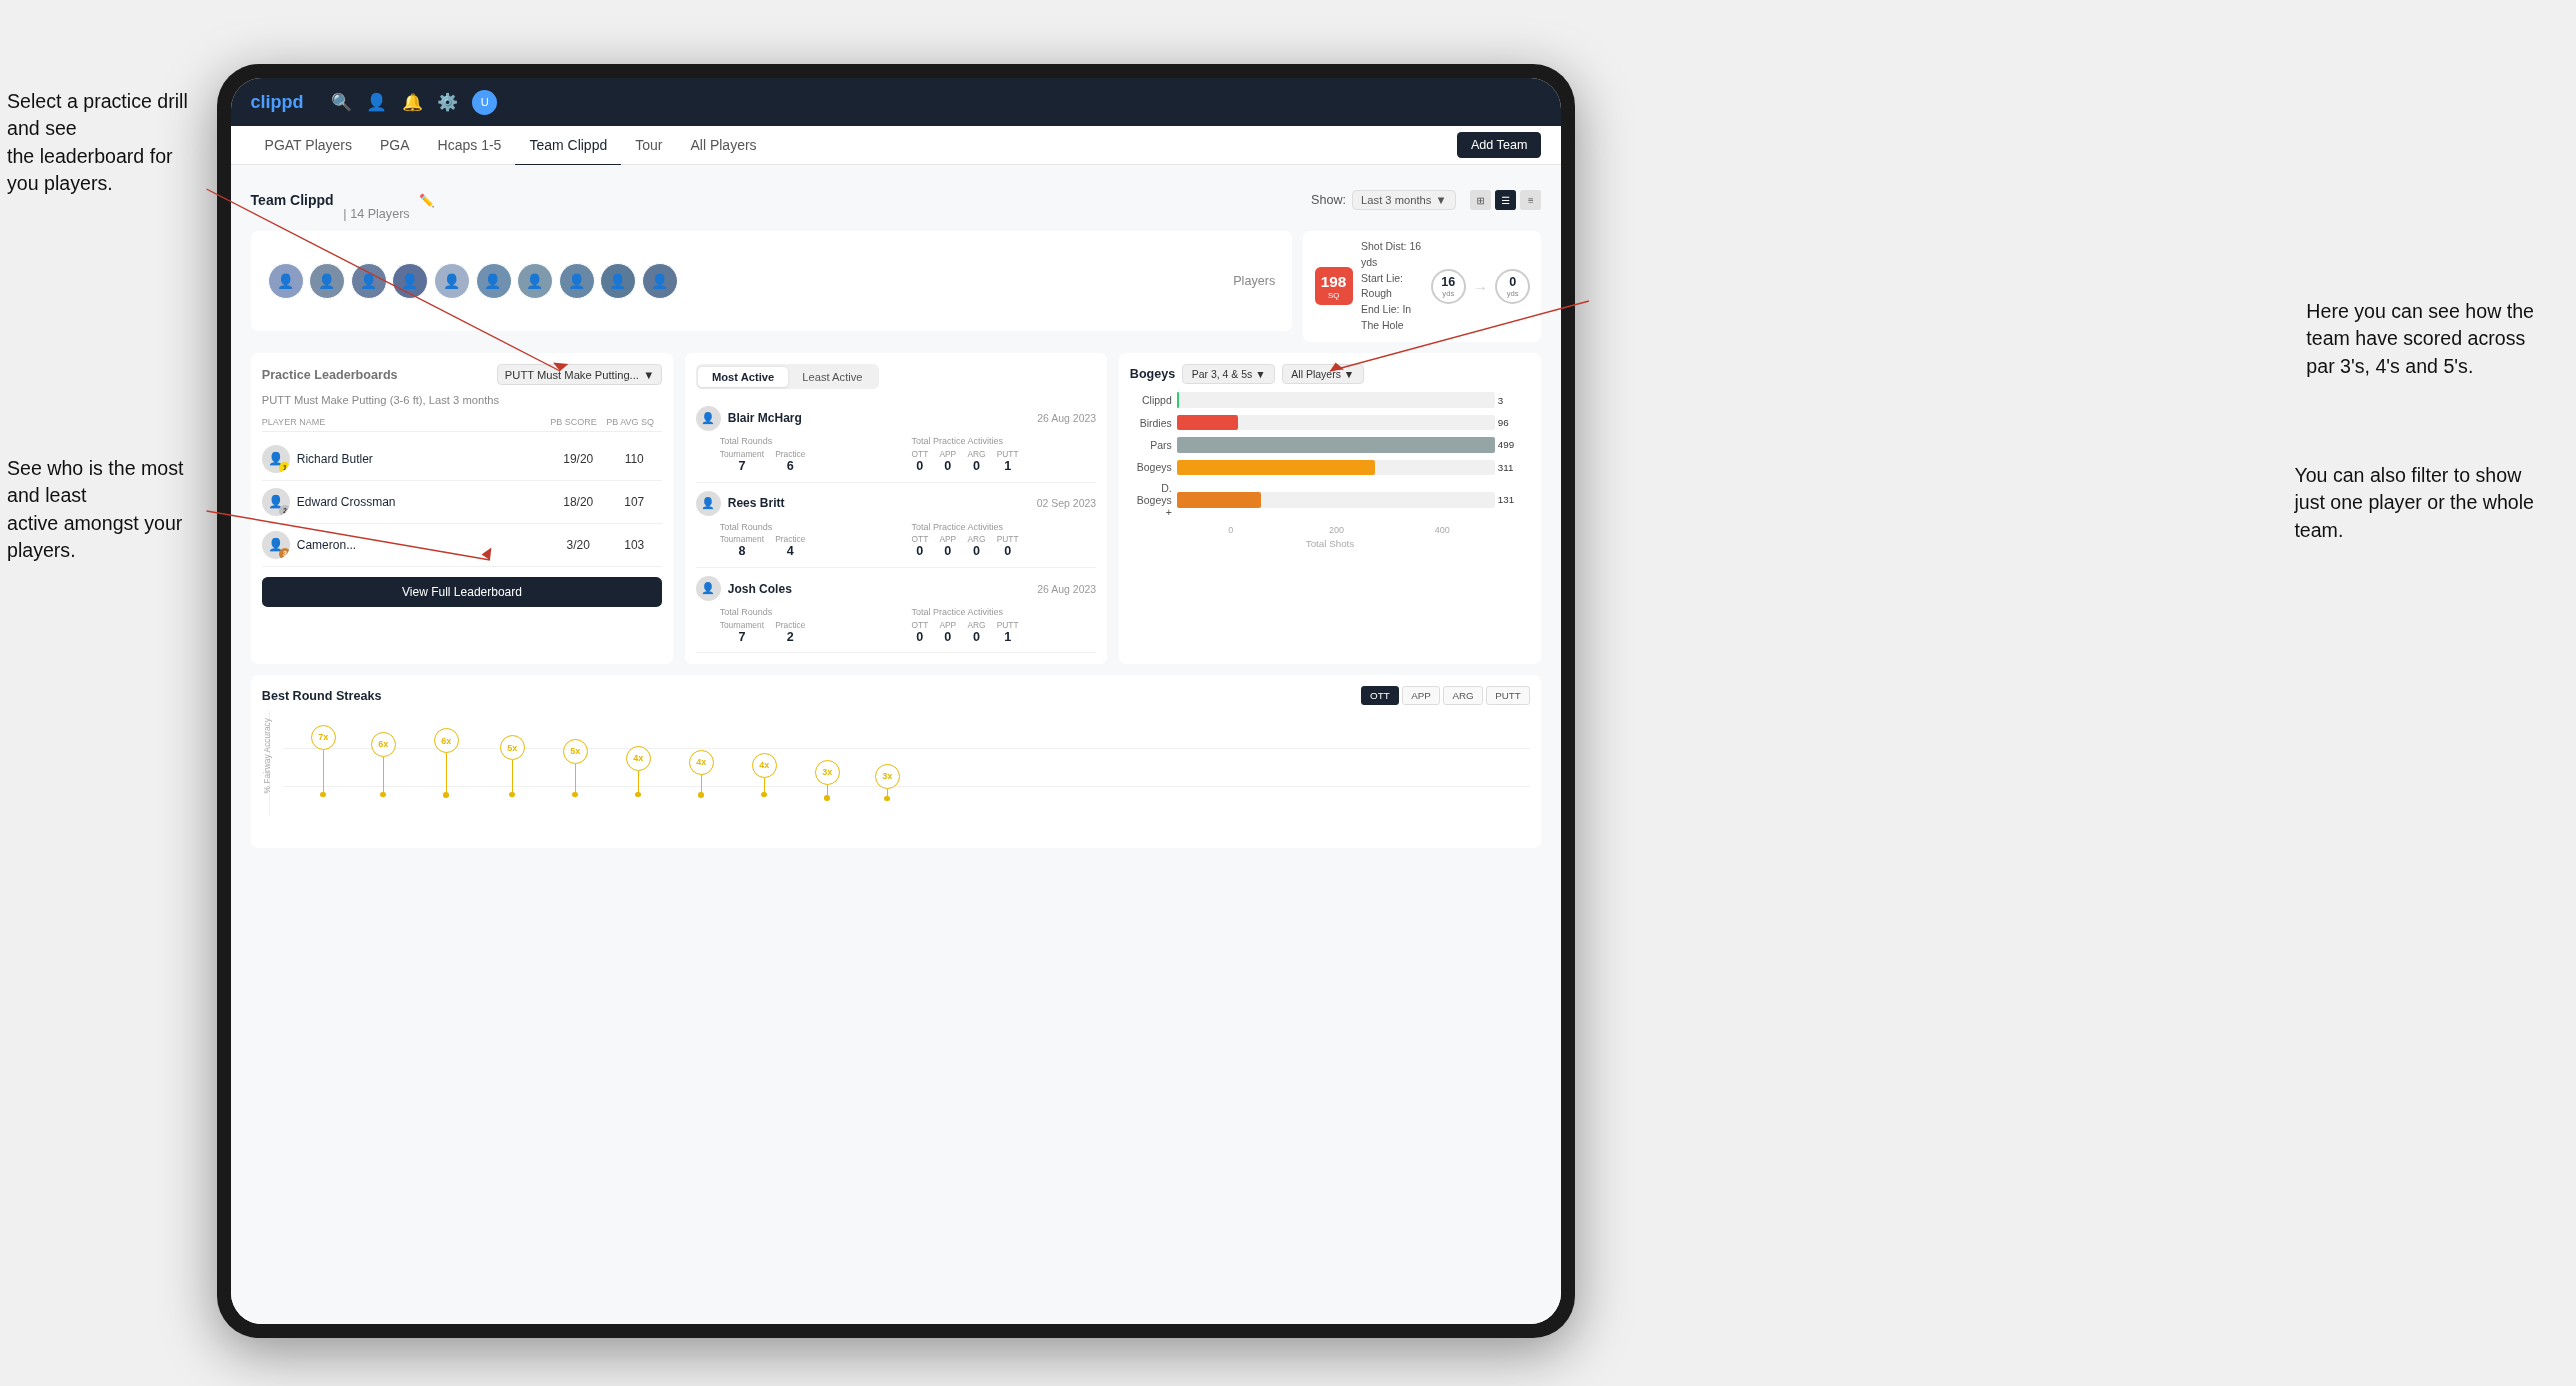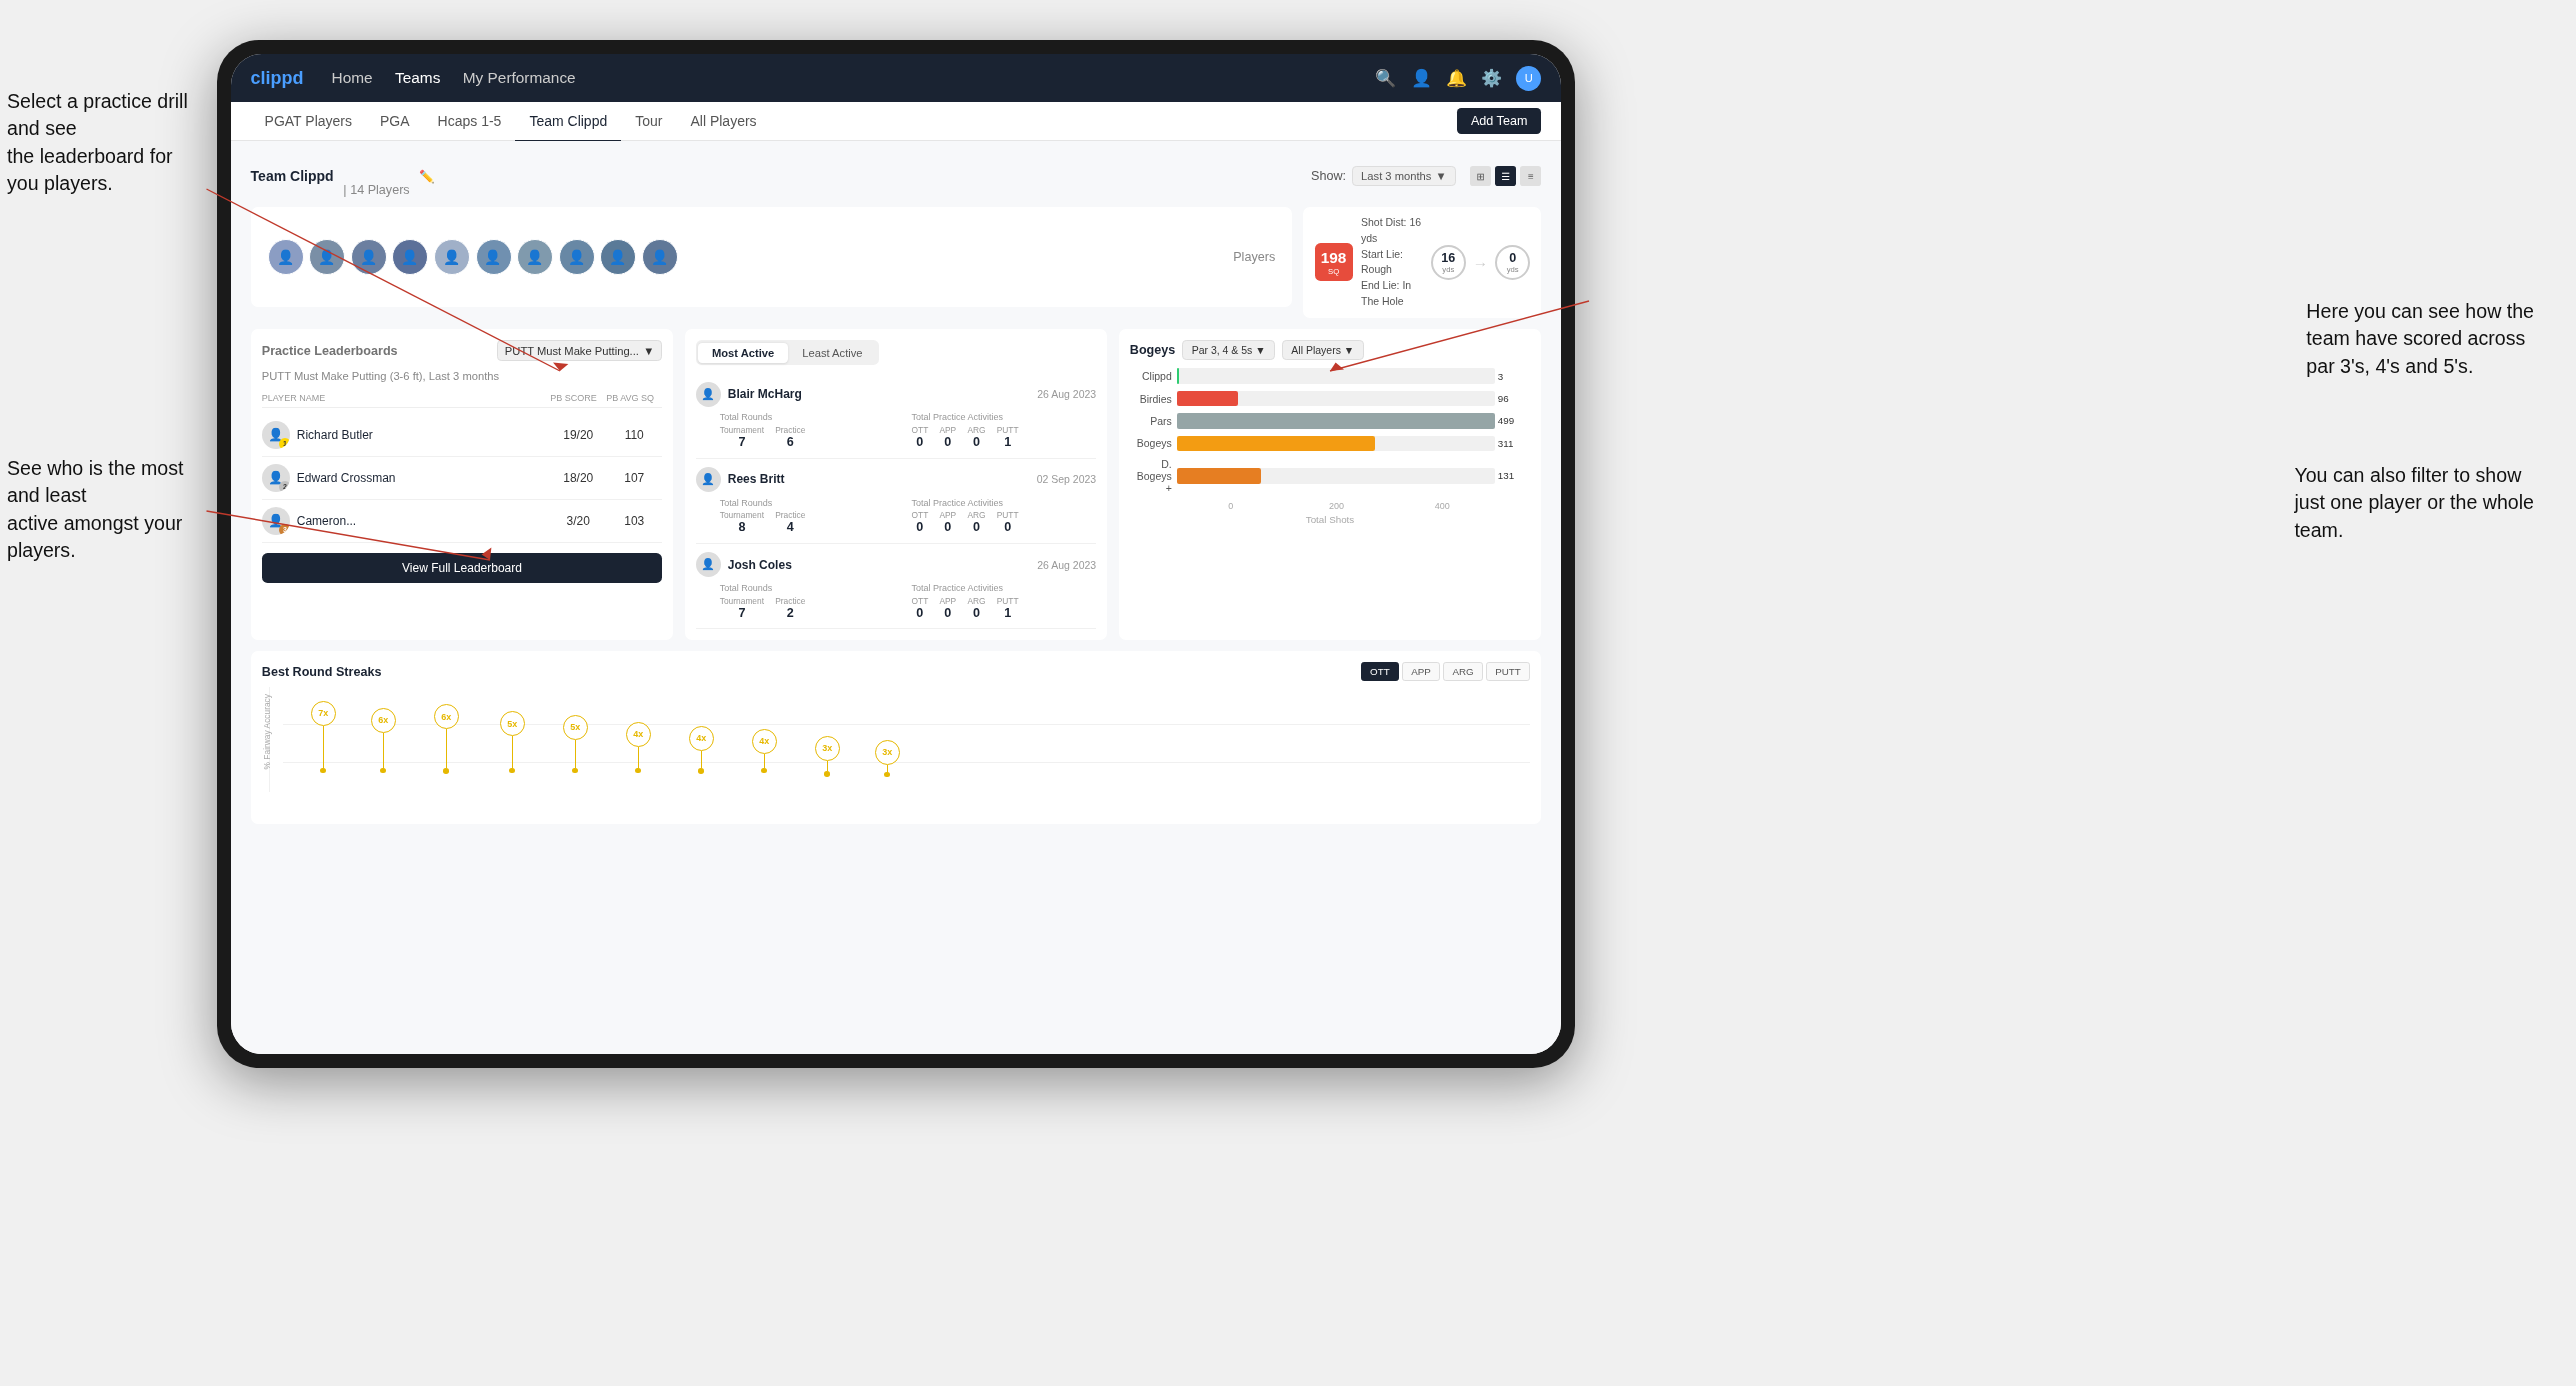--- a/index.html
+++ b/index.html
@@ -18,23 +18,23 @@
       font-size: 19.6px;
       color: #111;
       line-height: 1.4;
       max-width: 196px;
     }
 
     
     .ipad-frame {
       position: absolute;
       left: 217px;
-      top: 40px;
+      top: 64px;
       width: 1358px;
-      height: 1028px;
+      height: 1274px;
       background: #1a1a1a;
       border-radius: 42px;
       box-shadow: 0 14px 56px rgba(0,0,0,0.4);
       padding: 14px;
     }
     .ipad-screen {
       width: 100%;
       height: 100%;
       background: #fff;
       border-radius: 31px;
@@ -642,25 +642,20 @@
     .avatar-circle:nth-child(10) { background: #607898; }
   </style>
 </head>
 <body>
 
 <div class="ipad-frame">
   <div class="ipad-screen">
 
     <div class="navbar">
       <div class="navbar-logo">clippd</div>
-      <div class="navbar-links">
-        <a class="navbar-link">Home</a>
-        <a class="navbar-link active">Teams</a>
-        <a class="navbar-link">My Performance</a>
-      </div>
       <div class="navbar-icons">
         <span class="navbar-icon">🔍</span>
         <span class="navbar-icon">👤</span>
         <span class="navbar-icon">🔔</span>
         <span class="navbar-icon">⚙️</span>
         <div class="navbar-avatar">U</div>
       </div>
     </div>
 
     <div class="subnav">

